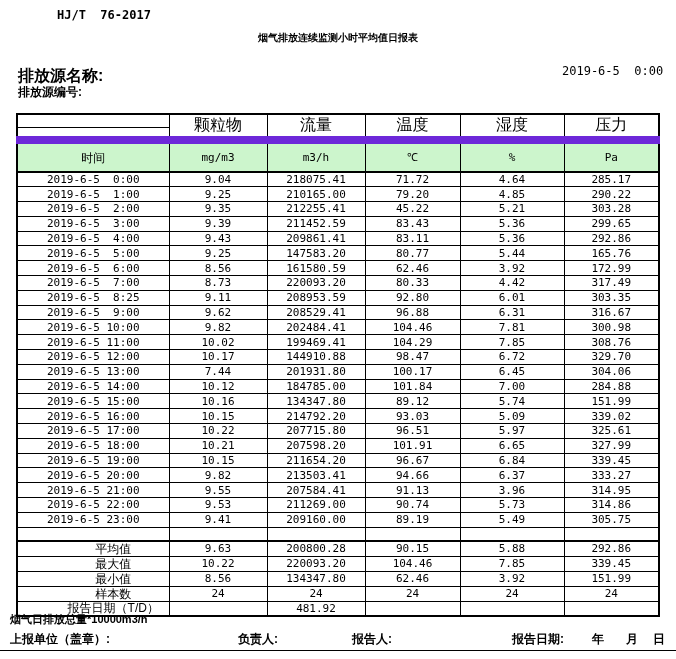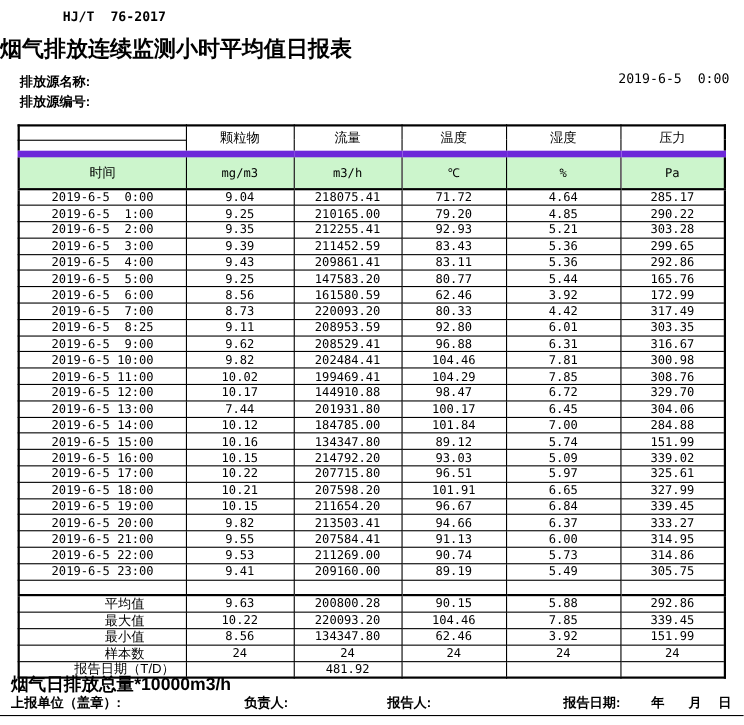--- a/index.html
+++ b/index.html
@@ -14,48 +14,48 @@
   }
 
   
   .std-code {
     position: absolute; left: 18px; top: 8px;
     font-family: "DejaVu Sans Mono", monospace;
     font-size: 12px; font-weight: bold; white-space: pre; margin-left: 39px;
   }
   .report-title {
     position: absolute; left: 0; top: 31px; width: 676px;
-    font-size: 20px; font-weight: bold;
+    text-align: center; font-size: 10px; font-weight: bold;
   }
   .report-datetime {
     position: absolute; left: 562px; top: 64px;
     font-family: "DejaVu Sans Mono", monospace;
     font-size: 12px; white-space: pre;
   }
-  .src-name { position: absolute; left: 18px; top: 66px; font-size: 12px; font-weight: bold; }
+  .src-name { position: absolute; left: 18px; top: 66px; font-size: 16px; font-weight: bold; }
   .src-code { position: absolute; left: 18px; top: 84px; font-size: 12px; font-weight: bold; }
 
   
   table.report {
     position: absolute; left: 16px; top: 113px;
     border-collapse: collapse; table-layout: fixed;
     border: 2px solid #000;
   }
   table.report td, table.report th {
     border: 1px solid #000;
     text-align: center; vertical-align: middle;
     padding: 0; line-height: 1;
     overflow: hidden;
   }
-  thead th.col-head { font-size: 12px; font-weight: normal; font-family: Liberation Mono, monospace; }
+  thead th.col-head { font-size: 16px; font-weight: normal; font-family: Liberation Mono, monospace; }
   tr.h-sub { height: 13px; }
   tr.unit-row td {
     height: 32px;
     background: var(--band, #ccf5cc);
-    border-top: 6px solid #6d28d9;
+    border-top: 8px solid #6d28d9;
     border-bottom: 2px solid #000;
     font-family: "DejaVu Sans Mono", monospace;
     font-size: 11px;
   }
   tr.unit-row td.time-head {
     font-family: "Liberation Sans", sans-serif;
     font-size: 12px;
   }
   tr.data-row {
     height: 14.8px;
@@ -71,25 +71,25 @@
   }
   tr.summary-row td.label-cell {
     font-family: "Liberation Sans", sans-serif;
     font-size: 12px; white-space: pre; padding-left: 40px;
   }
   tr.summary-row.first td { border-top: 2px solid #000; }
 
   
   .foot-note {
     position: absolute; left: 10px; top: 612px;
-    font-size: 16px; font-weight: bold;
+    font-size: 11px; font-weight: bold;
   }
   .sign-label { position: absolute; top: 631px; font-size: 12px; font-weight: bold; white-space: pre; }
   .sl-unit   { left: 10px;  }
-  .sl-resp   { left: 222px; }
+  .sl-resp   { left: 238px; }
   .sl-rept   { left: 352px; }
   .sl-date   { left: 484px; margin-left: 28px; }
   .sl-year   { left: 592px; }
   .sl-month  { left: 626px; }
   .sl-day    { left: 653px; }
   .bottom-rule {
     position: absolute; left: 0; top: 650px; width: 676px;
     border-top: 1px solid #000;
   }
 </style>
@@ -146,21 +146,21 @@
         <td class="num-cell">9.25</td>
         <td class="num-cell">210165.00</td>
         <td class="num-cell">79.20</td>
         <td class="num-cell">4.85</td>
         <td class="num-cell">290.22</td>
       </tr>
       <tr class="data-row">
         <td class="time-cell">2019-6-5  2:00</td>
         <td class="num-cell">9.35</td>
         <td class="num-cell">212255.41</td>
-        <td class="num-cell">92.93</td>
+        <td class="num-cell">45.22</td>
         <td class="num-cell">5.21</td>
         <td class="num-cell">303.28</td>
       </tr>
       <tr class="data-row">
         <td class="time-cell">2019-6-5  3:00</td>
         <td class="num-cell">9.39</td>
         <td class="num-cell">211452.59</td>
         <td class="num-cell">83.43</td>
         <td class="num-cell">5.36</td>
         <td class="num-cell">299.65</td>
@@ -299,21 +299,21 @@
         <td class="num-cell">213503.41</td>
         <td class="num-cell">94.66</td>
         <td class="num-cell">6.37</td>
         <td class="num-cell">333.27</td>
       </tr>
       <tr class="data-row">
         <td class="time-cell">2019-6-5 21:00</td>
         <td class="num-cell">9.55</td>
         <td class="num-cell">207584.41</td>
         <td class="num-cell">91.13</td>
-        <td class="num-cell">6.00</td>
+        <td class="num-cell">3.96</td>
         <td class="num-cell">314.95</td>
       </tr>
       <tr class="data-row">
         <td class="time-cell">2019-6-5 22:00</td>
         <td class="num-cell">9.53</td>
         <td class="num-cell">211269.00</td>
         <td class="num-cell">90.74</td>
         <td class="num-cell">5.73</td>
         <td class="num-cell">314.86</td>
       </tr>

